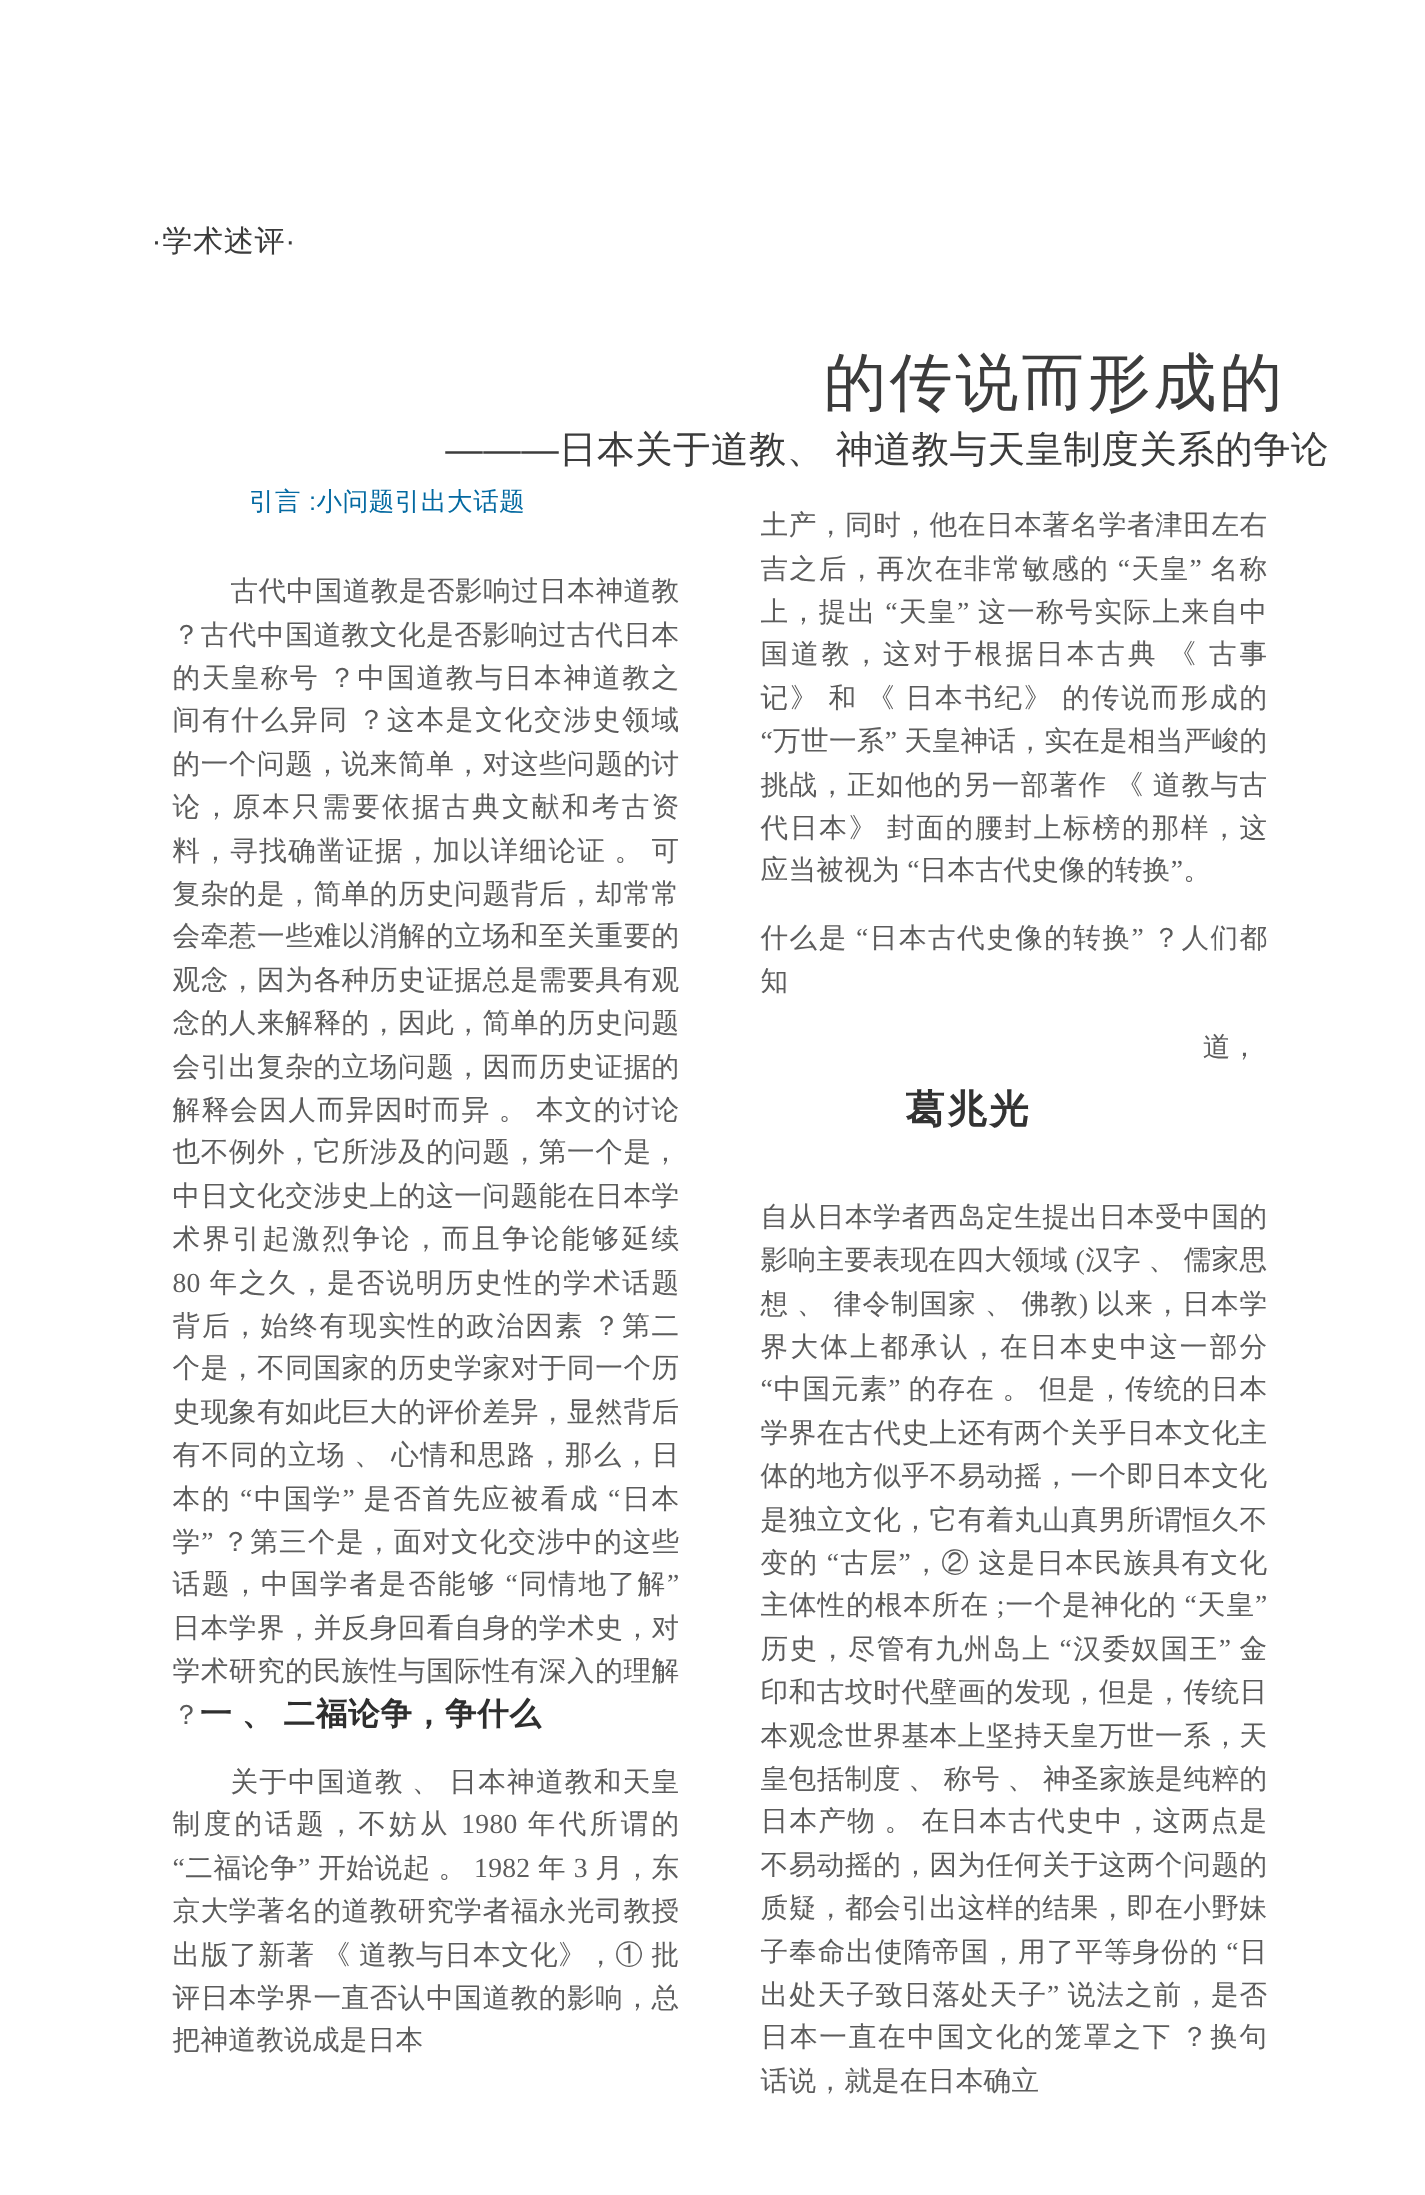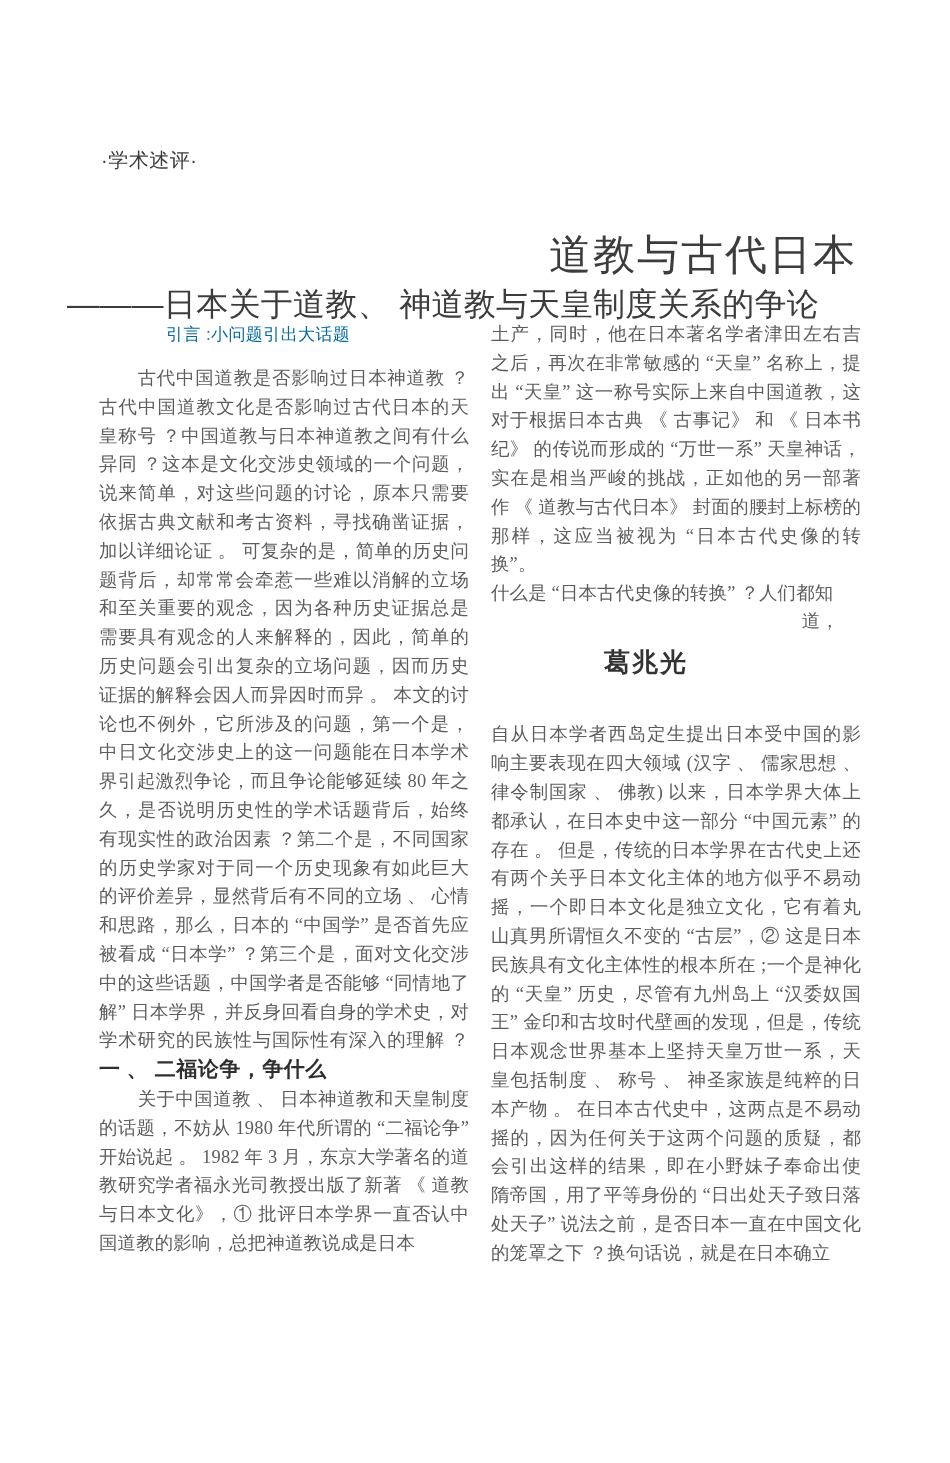--- a/index.html
+++ b/index.html
@@ -48,28 +48,27 @@
     font-size: 42px;
     font-weight: 400;
     color: #3c3c3c;
     letter-spacing: 2px;
     line-height: 1.08;
     margin: 0;
     padding-right: 29px;
   }
   .doc-subtitle {
     font-family: "Liberation Sans", "DejaVu Sans", sans-serif;
-    font-size: 32px;
+    font-size: 25px;
     font-weight: 400;
     color: #3c3c3c;
     letter-spacing: 0.3px;
     line-height: 1.18;
     margin: 9px 0 0 0;
     white-space: nowrap;
-    text-align: center;
   }
 
   
   .section-heading {
     position: absolute;
     left: 166px;
     top: 323px;
     font-family: "Liberation Sans", "DejaVu Sans", sans-serif;
     font-size: 17px;
     font-weight: 400;
@@ -92,21 +91,21 @@
     left: 99px;
     top: 364px;
     width: 370px;
   }
   .col-right {
     left: 491px;
     top: 320px;
     width: 370px;
   }
   .col p {
-    margin: 0;
+    margin: 16px;
   }
   .indent {
     text-indent: 2.1em;
   }
 
   
   .inline-heading {
     font-family: "Liberation Sans", "DejaVu Sans", sans-serif;
     font-weight: bold;
     font-size: 21px;
@@ -136,21 +135,21 @@
   }
 </style>
 </head>
 <body>
 
 <div class="page">
 
   <div class="running-head">·学术述评·</div>
 
   <div class="title-block">
-    <h1 class="doc-title">道教与古代日本</h1>
+    <h1 class="doc-title">的传说而形成的</h1>
     <div class="doc-subtitle">———日本关于道教、 神道教与天皇制度关系的争论</div>
   </div>
 
   <div class="section-heading">引言 :小问题引出大话题</div>
 
   <div class="col col-left">
     <p class="indent"><span>古代中国道教是否影响过日本神道教 ？古代中国道教文化是否影响过古代日本的天皇称号 ？中国道教与日本神道教之间有什么异同 ？这本是文化交涉史领域的一个问题，说来简单，对这些问题的讨论，原本只需要依据古典文献和考古资料，寻找确凿证据，加以详细论证 。 可复杂的是，简单的历史问题背后，却常常会牵惹一些难以消解的立场和至关重要的观念，因为各种历史证据总是需要具有观念的人来解释的，因此，简单的历史问题会引出复杂的立场问题，因而历史证据的解释会因人而异因时而异 。 本文的讨论也不例外，它所涉及的问题，第一个是，中日文化交涉史上的这一问题能在日本学术界引起激烈争论，而且争论能够延续 80 年之久，是否说明历史性的学术话题背后，始终有现实性的政治因素 ？第二个是，不同国家的历史学家对于同一个历史现象有如此巨大的评价差异，显然背后有不同的立场 、 心情和思路，那么，日本的 “中国学” 是否首先应被看成 “日本学” ？第三个是，面对文化交涉中的这些话题，中国学者是否能够 “同情地了解” 日本学界，并反身回看自身的学术史，对学术研究的民族性与国际性有深入的理解 ？</span><span class="inline-heading">一 、 二福论争，争什么</span></p>
     <p class="indent">关于中国道教 、 日本神道教和天皇制度的话题，不妨从 1980 年代所谓的 “二福论争” 开始说起 。 1982 年 3 月，东京大学著名的道教研究学者福永光司教授出版了新著 《 道教与日本文化》，① 批评日本学界一直否认中国道教的影响，总把神道教说成是日本</p>
   </div>
 

